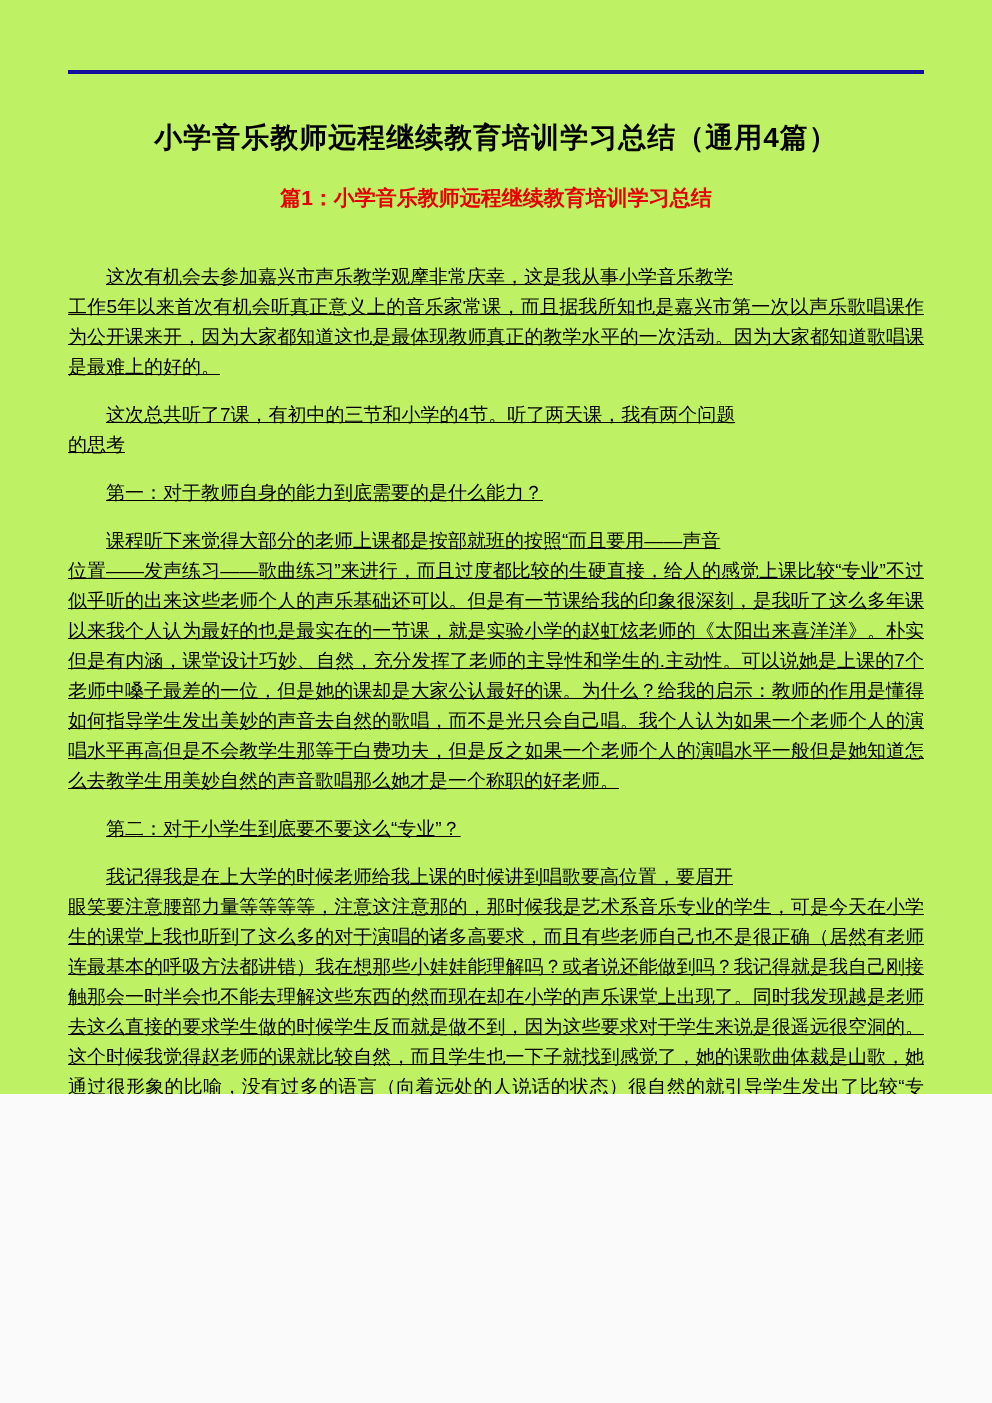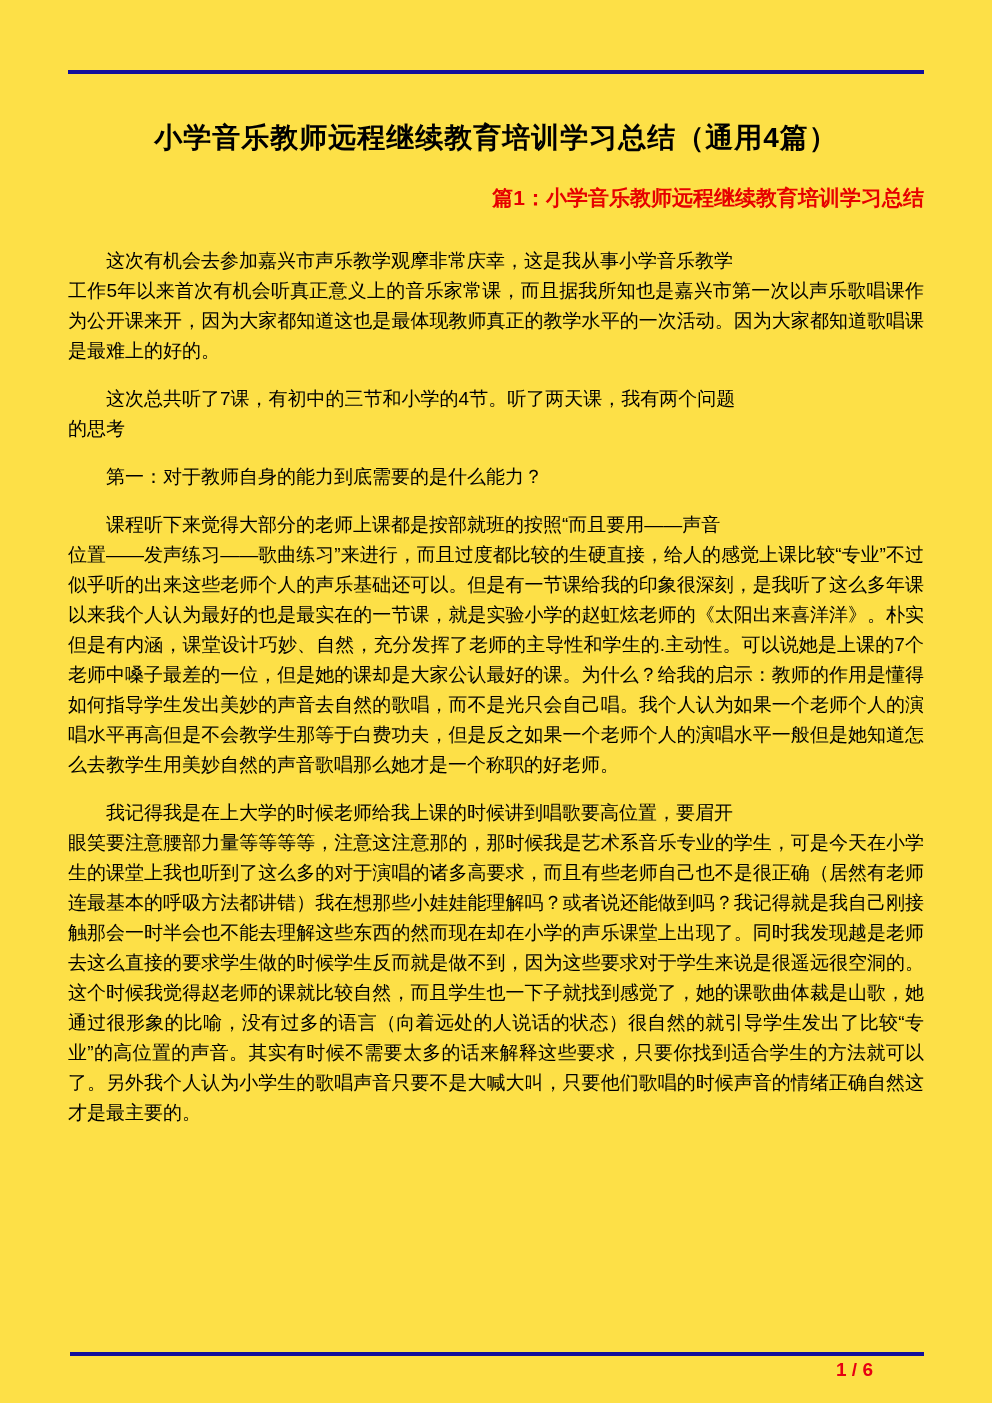--- a/index.html
+++ b/index.html
@@ -5,22 +5,22 @@
   html, body {
     margin: 0;
     padding: 0;
     background: #fafafa;
     font-family: "Liberation Sans", sans-serif;
     color: #000000;
   }
   .page {
     position: relative;
     width: 992px;
-    height: 1403px;
-    background: #fde047;
+    height: 1094px;
+    background: #bef264;
     overflow: hidden;
   }
   .rule {
     position: absolute;
     height: 4px;
     background: #12109c;
   }
   .rule-top { top: 70px; left: 68px; width: 856px; }
   .rule-bottom { top: 1352px; left: 70px; width: 854px; }
   .content {
@@ -37,23 +37,23 @@
     text-align: center;
     letter-spacing: 1px;
     color: #000000;
   }
   .section-heading {
     margin: 28px 0 0 0;
     font-size: 21px;
     line-height: 28px;
     font-weight: bold;
     color: #e60000;
-    text-align: right;
+    text-align: center;
   }
-  .body-text { margin-top: 34px; }
+  .body-text { margin-top: 50px; text-decoration: underline; }
   .para {
     margin: 0 0 18px 0;
     font-size: 19px;
     line-height: 30px;
     text-align: justify;
   }
   .first-line {
     display: block;
     text-indent: 2em;
   }
@@ -100,20 +100,24 @@
       <p class="para">
         <span class="first-line">第一：对于教师自身的能力到底需要的是什么能力？</span>
 
       </p>
 
       <p class="para">
         <span class="first-line">课程听下来觉得大部分的老师上课都是按部就班的按照“而且要用——声音</span>
         <span class="rest-lines">位置——发声练习——歌曲练习”来进行，而且过度都比较的生硬直接，给人的感觉上课比较“专业”不过似乎听的出来这些老师个人的声乐基础还可以。但是有一节课给我的印象很深刻，是我听了这么多年课以来我个人认为最好的也是最实在的一节课，就是实验小学的赵虹炫老师的《太阳出来喜洋洋》。朴实但是有内涵，课堂设计巧妙、自然，充分发挥了老师的主导性和学生的.主动性。可以说她是上课的7个老师中嗓子最差的一位，但是她的课却是大家公认最好的课。为什么？给我的启示：教师的作用是懂得如何指导学生发出美妙的声音去自然的歌唱，而不是光只会自己唱。我个人认为如果一个老师个人的演唱水平再高但是不会教学生那等于白费功夫，但是反之如果一个老师个人的演唱水平一般但是她知道怎么去教学生用美妙自然的声音歌唱那么她才是一个称职的好老师。</span>
       </p>
 
+      <p class="para">
+        <span class="first-line">第二：对于小学生到底要不要这么“专业”？</span>
+
+      </p>
 
       <p class="para">
         <span class="first-line">我记得我是在上大学的时候老师给我上课的时候讲到唱歌要高位置，要眉开</span>
         <span class="rest-lines">眼笑要注意腰部力量等等等等，注意这注意那的，那时候我是艺术系音乐专业的学生，可是今天在小学生的课堂上我也听到了这么多的对于演唱的诸多高要求，而且有些老师自己也不是很正确（居然有老师连最基本的呼吸方法都讲错）我在想那些小娃娃能理解吗？或者说还能做到吗？我记得就是我自己刚接触那会一时半会也不能去理解这些东西的然而现在却在小学的声乐课堂上出现了。同时我发现越是老师去这么直接的要求学生做的时候学生反而就是做不到，因为这些要求对于学生来说是很遥远很空洞的。这个时候我觉得赵老师的课就比较自然，而且学生也一下子就找到感觉了，她的课歌曲体裁是山歌，她通过很形象的比喻，没有过多的语言（向着远处的人说话的状态）很自然的就引导学生发出了比较“专业”的高位置的声音。其实有时候不需要太多的话来解释这些要求，只要你找到适合学生的方法就可以了。另外我个人认为小学生的歌唱声音只要不是大喊大叫，只要他们歌唱的时候声音的情绪正确自然这才是最主要的。</span>
       </p>
 
       <p class="para">
       </p>
 
     </div>

